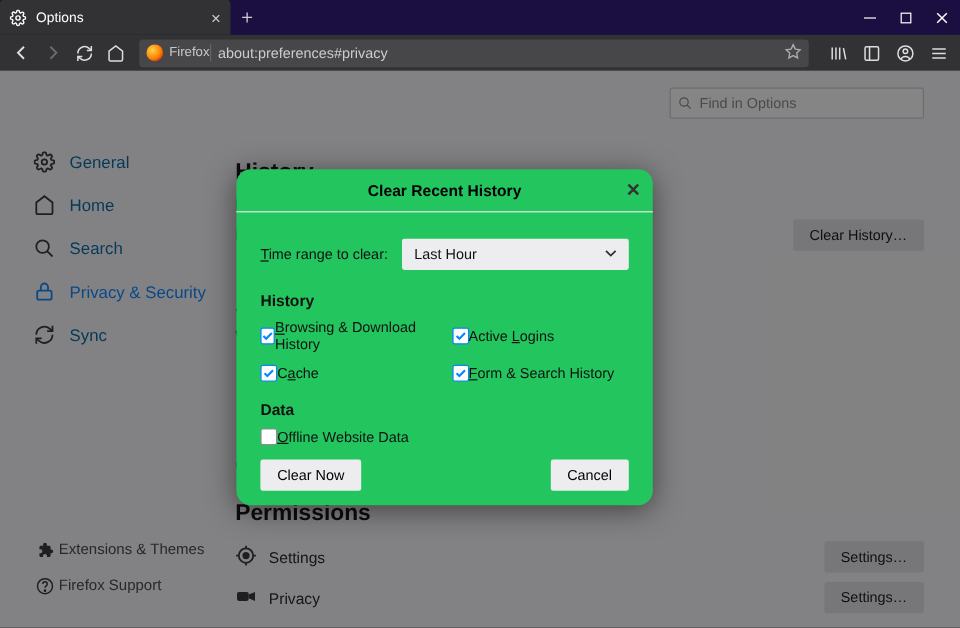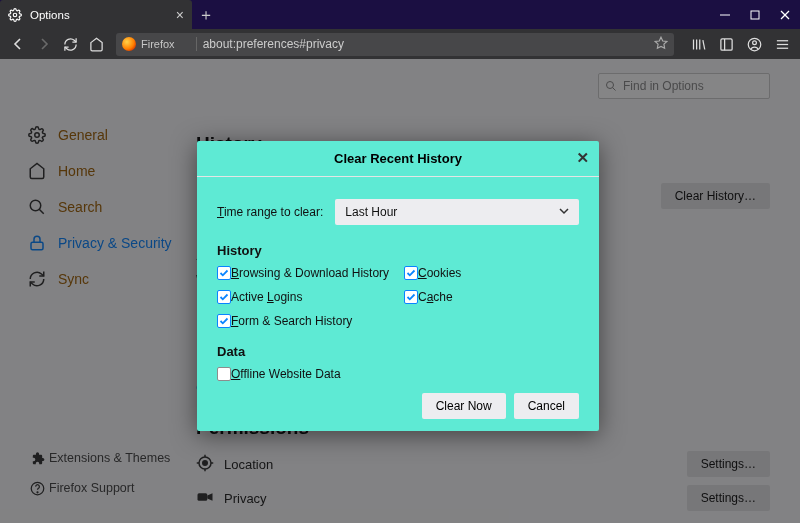--- a/index.html
+++ b/index.html
@@ -14,61 +14,61 @@
   .titlebar .spacer { flex: 1; }
   .winbtns { display: flex; align-items: center; height: 29px; }
   .winbtn { width: 30px; height: 29px; color: #fff; display: flex; align-items: center; justify-content: center; }
 
   
   .toolbar { height: 30px; background: #323234; display: flex; align-items: center; padding: 0 6px; gap: 2px; }
   .toolbtn { width: 24px; height: 24px; display: flex; align-items: center; justify-content: center; color: #bbb; border-radius: 3px; }
   .toolbtn.disabled { color: #6a6a6a; }
   .urlbox { flex: 1; height: 23px; background: #474749; border-radius: 3px; margin: 0 6px; display: flex; align-items: center; padding: 0 6px; color: #ccc; font-size: 12px; }
   .urlbox .ff-logo { width: 14px; height: 14px; border-radius: 50%; background: radial-gradient(circle at 35% 35%, #ffd24a, #ff7f00 55%, #d93b00 78%); margin-right: 5px; flex:0 0 auto; }
-  .urlbox .brand { color: #c7c7c7; font-size: 11px; margin-right: 21px; }
+  .urlbox .brand { color: #c7c7c7; font-size: 11px; margin-right: 0; }
   .urlbox .sep { width: 1px; height: 14px; background: #666; margin-right: 6px; }
   .urlbox .star { margin-left: auto; color: #aaa; }
   .right-icons { display: flex; gap: 4px; margin-left: 4px; }
 
   
   .page { width: 800px; height: 464px; background: #f9f9fa; position: absolute; top: 59px; left: 0; }
   .sidebar { position: absolute; left: 28px; top: 58px; width: 160px; }
-  .nav-item { display: flex; align-items: center; gap: 12px; height: 36px; font-size: 14px; color: #a16207; cursor: pointer; }
+  .nav-item { display: flex; align-items: center; gap: 12px; height: 36px; font-size: 14px; color: #0369a1; cursor: pointer; }
   .nav-item.active { color: #0a84ff; }
   .nav-item .icon { width: 18px; display: inline-flex; justify-content: center; }
 
   .bottom-links { position: absolute; left: 28px; bottom: 20px; width: 180px; }
   .bottom-links .nav-item { height: 30px; font-size: 12.5px; color: #444; gap: 3px; }
 
   .content { position: absolute; left: 196px; top: 14px; right: 24px; }
-  .search-box { position: absolute; right: 6px; top: 0; width: 172px; height: 26px; border: 1px solid #ccc; border-radius: 2px; background: #fff; display: flex; align-items: center; padding: 0 6px; color: #888; font-size: 12px; gap: 6px; }
+  .search-box { position: absolute; right: 6px; top: 0; width: 212px; height: 26px; border: 1px solid #ccc; border-radius: 2px; background: #fff; display: flex; align-items: center; padding: 0 6px; color: #888; font-size: 12px; gap: 6px; }
 
   h2.section { font-size: 19px; font-weight: 700; color: #0c0c0d; margin-top: 60px; margin-bottom: 8px; }
   .section-body { font-size: 12.5px; color: #444; }
   .btn-gray { background: #e3e3e5; border: none; height: 26px; font-size: 12px; padding: 0 14px; border-radius: 2px; color: #111; position: absolute; right: 6px; }
   .permissions-row { display: flex; align-items: center; gap: 10px; height: 34px; font-size: 13px; color: #222; }
 
   
   .overlay { position: absolute; top: 59px; left: 0; width: 800px; height: 464px; background: rgba(12,12,13,0.5); }
-  .dialog { position: absolute; left: 197px; top: 141px; width: 402px; background: #5eead4; box-shadow: 0 4px 24px rgba(0,0,0,0.5); border-radius: 2px; }
+  .dialog { position: absolute; left: 197px; top: 141px; width: 347px; background: #22c55e; box-shadow: 0 4px 24px rgba(0,0,0,0.5); border-radius: 12px; }
   .dlg-title { text-align: center; font-size: 13px; font-weight: 600; padding: 10px 0; position: relative; border-bottom: 1px solid #e5e5e5; }
   .dlg-close { position: absolute; right: 10px; top: 8px; font-size: 15px; color: #333; }
   .dlg-body { padding: 14px 20px 12px 20px; font-size: 12px; color: #111; }
   .row-range { display: flex; align-items: center; gap: 12px; margin: 8px 0 18px 0; }
   .range-label { font-size: 12px; }
   .select { flex: 1; height: 26px; background: #ededf0; border: none; border-radius: 2px; display: flex; align-items: center; padding: 0 10px; font-size: 12px; position: relative; }
   .select .chev { position: absolute; right: 10px; color: #444; }
   .group-title { font-weight: 700; font-size: 13px; margin-bottom: 8px; }
   .check-grid { display: grid; grid-template-columns: 1fr 1fr; row-gap: 10px; column-gap: 12px; margin-bottom: 16px; }
   .check { display: flex; align-items: center; gap: 0; font-size: 12px; }
   .cbox { width: 14px; height: 14px; border: 1px solid #8d8d8d; border-radius: 2px; display: inline-flex; align-items: center; justify-content: center; background: #fff; }
   .cbox.checked { border-color: #0a84ff; }
   .cbox.checked svg { display: block; }
   .cbox svg { display: none; }
-  .dlg-btns { display: flex; justify-content: flex-end; gap: 8px; margin-top: 12px; }
+  .dlg-btns { display: flex; justify-content: space-between; gap: 8px; margin-top: 12px; }
   .dlg-btn { background: #ededf0; border: none; height: 26px; font-size: 12px; padding: 0 14px; border-radius: 2px; }
 
   .underline-first::first-letter { text-decoration: underline; }
 </style>
 </head>
 <body>
 
 <div class="titlebar">
   <div class="tab">
     <span class="tab-icon">
@@ -266,21 +266,21 @@
     <div class="section-body">
       <div class="permissions-row" style="position:relative;">
         <span><svg width="18" height="18" viewBox="0 0 24 24" fill="none" stroke="#333" stroke-width="2">
               <circle cx="12" cy="12" r="8"></circle>
               <circle cx="12" cy="12" r="3" fill="#333"></circle>
               <line x1="12" y1="1" x2="12" y2="4"></line>
               <line x1="12" y1="20" x2="12" y2="23"></line>
               <line x1="1" y1="12" x2="4" y2="12"></line>
               <line x1="20" y1="12" x2="23" y2="12"></line>
             </svg></span>
-        <span>Location</span>
+        <span>Settings</span>
         <button class="btn-gray" style="top:4px;"><span>Settings…</span></button>
       </div>
       <div class="permissions-row" style="position:relative;">
         <span><svg width="18" height="18" viewBox="0 0 24 24" fill="#333">
               <rect x="2" y="7" width="13" height="10" rx="2"></rect>
               <polygon points="15,10 22,7 22,17 15,14"></polygon>
             </svg></span>
         <span>Privacy</span>
         <button class="btn-gray" style="top:4px;"><span>Settings…</span></button>
       </div>
@@ -315,28 +315,20 @@
             </svg>
           </span>
         <span class="underline-first">Browsing &amp; Download History</span>
       </label>
       <label class="check">
         <span class="cbox checked">
             <svg width="10" height="10" viewBox="0 0 10 10">
               <path d="M1.5 5l2.3 2.3L8.5 2.5" fill="none" stroke="#0a84ff" stroke-width="1.8"></path>
             </svg>
           </span>
-        <span class="underline-first">Cookies</span>
-      </label>
-      <label class="check">
-        <span class="cbox checked">
-            <svg width="10" height="10" viewBox="0 0 10 10">
-              <path d="M1.5 5l2.3 2.3L8.5 2.5" fill="none" stroke="#0a84ff" stroke-width="1.8"></path>
-            </svg>
-          </span>
         <span>Active <span style="text-decoration:underline;">L</span>ogins</span>
       </label>
       <label class="check">
         <span class="cbox checked">
             <svg width="10" height="10" viewBox="0 0 10 10">
               <path d="M1.5 5l2.3 2.3L8.5 2.5" fill="none" stroke="#0a84ff" stroke-width="1.8"></path>
             </svg>
           </span>
         <span>C<span style="text-decoration:underline;">a</span>che</span>
       </label>

